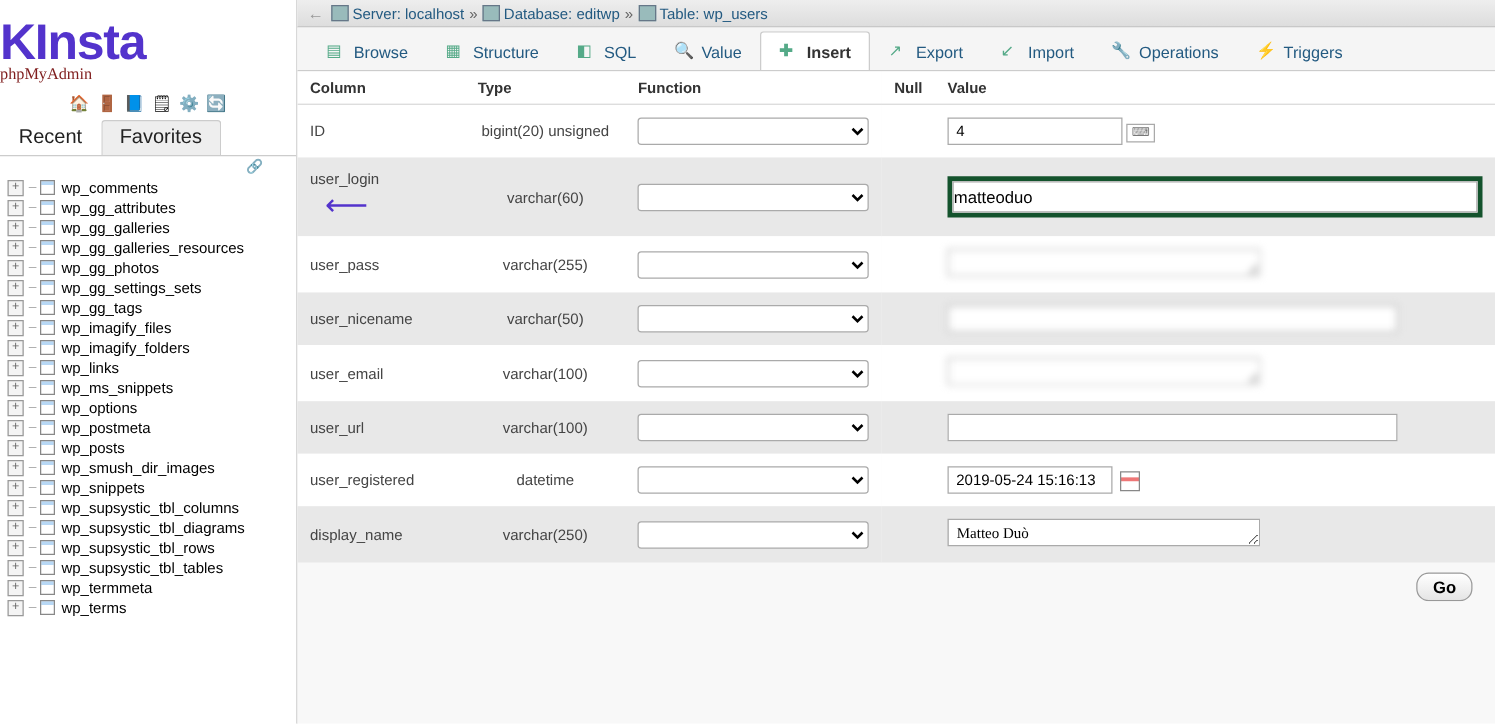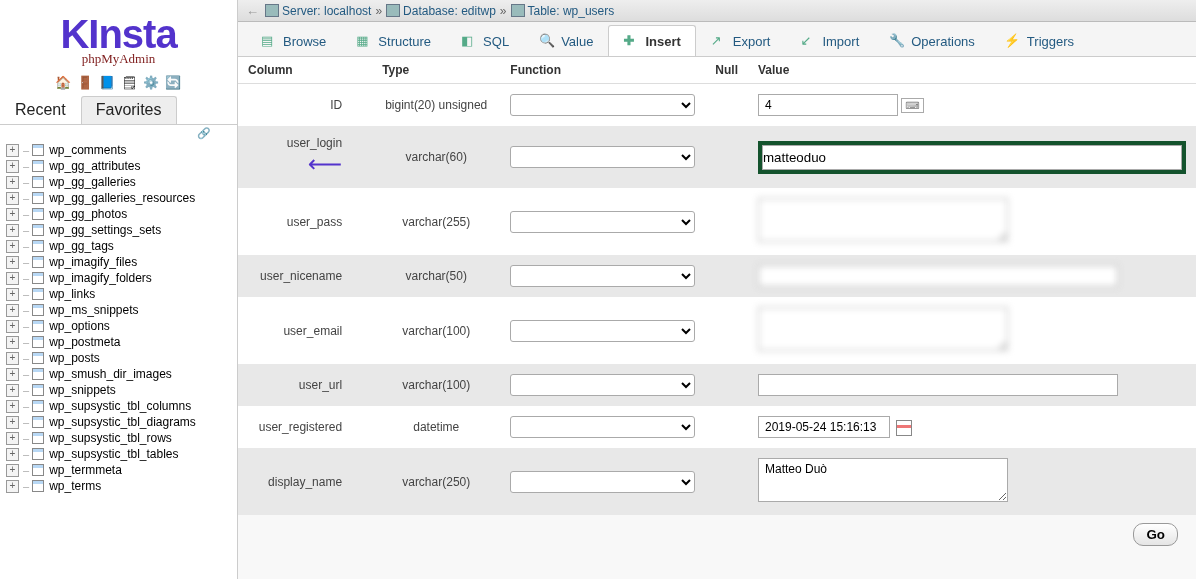--- a/index.html
+++ b/index.html
@@ -1,18 +1,18 @@
 <!DOCTYPE html>
 <html><head>
 <meta charset="utf-8">
 <style>
 *{margin:0;padding:0;box-sizing:border-box;font-family:sans-serif}
 body{width:1196px;height:579px;overflow:hidden;display:flex;background:#fff;font-size:13px}
 .sidebar{width:238px;background:#fff;border-right:1px solid #ccc;display:flex;flex-direction:column}
-.logo{padding:12px 0 4px;text-align:center}
+.logo{padding:12px 0 4px;}
 .logo .kinsta{font-size:40px;font-weight:900;color:#5333cc;font-family:Arial,sans-serif;letter-spacing:-1px}
 .logo .pma{font-size:13px;color:#7f1d1d;font-family:serif;margin-top:-6px}
 .toolbar-mini{text-align:center;padding:4px 0 6px}
 .toolbar-mini span{display:inline-block;margin:0 1px;cursor:pointer;font-size:13px}
 .tree-tabs{display:flex;border-bottom:1px solid #ccc}
 .tree-tabs div{padding:4px 14px;cursor:pointer;font-size:16px;color:#222}
 .tree-tabs div.active{background:#eee;border:1px solid #ccc;border-bottom:none;border-radius:3px 3px 0 0}
 .tree-tabs div:not(.active){border:1px solid transparent}
 .link-icon{text-align:right;padding:2px 26px 0 0;color:#888;font-size:11px}
 .tree{flex:1;overflow:auto;padding:2px 0 0 6px}
@@ -30,26 +30,26 @@
 .tabs{display:flex;background:#f5f5f5;border-bottom:1px solid #ccc;padding:0 8px}
 .tab{padding:7px 14px;cursor:pointer;color:#235a81;font-size:13px;display:flex;align-items:center;gap:6px;border:1px solid transparent;border-bottom:none;margin-top:3px}
 .tab.active{background:#fff;border-color:#ccc;border-radius:3px 3px 0 0;font-weight:bold;color:#333}
 .tab .ti{width:16px;height:16px;display:inline-block}
 .content{flex:1;overflow:auto;padding:0}
 table.form{width:100%;border-collapse:collapse}
 table.form thead th{text-align:left;padding:6px 10px;background:#fff;border-bottom:1px solid #ddd;font-size:12px;color:#333;font-weight:bold}
 table.form tbody tr.odd{background:#fff}
 table.form tbody tr.even{background:#e8e8e8}
 table.form tbody td{padding:10px 10px;vertical-align:middle;font-size:12px;color:#444}
-table.form td.col{text-align:right;width:140px;padding-right:30px}
+table.form td.col{width:140px;padding-right:30px}
 table.form td.type{text-align:center;width:150px}
 table.form td.func select{width:185px;height:22px;border:1px solid #aaa;border-radius:3px;background:#fff}
 table.form td.null{width:40px}
 input.inp,textarea.inp{padding:3px 6px;border:1px solid #aaa;font-size:12px;background:#fff;font-family:inherit}
-textarea.inp{resize:both;font-family:Liberation Sans, sans-serif;height:44px}
+textarea.inp{resize:both;font-family:Liberation Serif, serif;height:22px}
 .highlight-box{border:4px solid #14532d;padding:0;display:inline-block}
 .highlight-box input{border:1px solid #aaa;width:420px;height:25px}
 .arrow-annot{display:inline-block;color:#5333cc;font-size:24px;margin-left:12px;vertical-align:middle}
 .date-icon{display:inline-block;width:16px;height:16px;background:linear-gradient(#fff 30%,#e77 30%,#e77 50%,#fff 50%);border:1px solid #888;margin-left:6px;vertical-align:middle;cursor:pointer}
 .footer{padding:8px 18px 0 0;text-align:right}
 .footer button{padding:3px 12px;border:1px solid #999;border-radius:10px;background:linear-gradient(#fff,#e5e5e5);font-weight:bold;cursor:pointer}
 </style>
 </head>
 <body>
 

